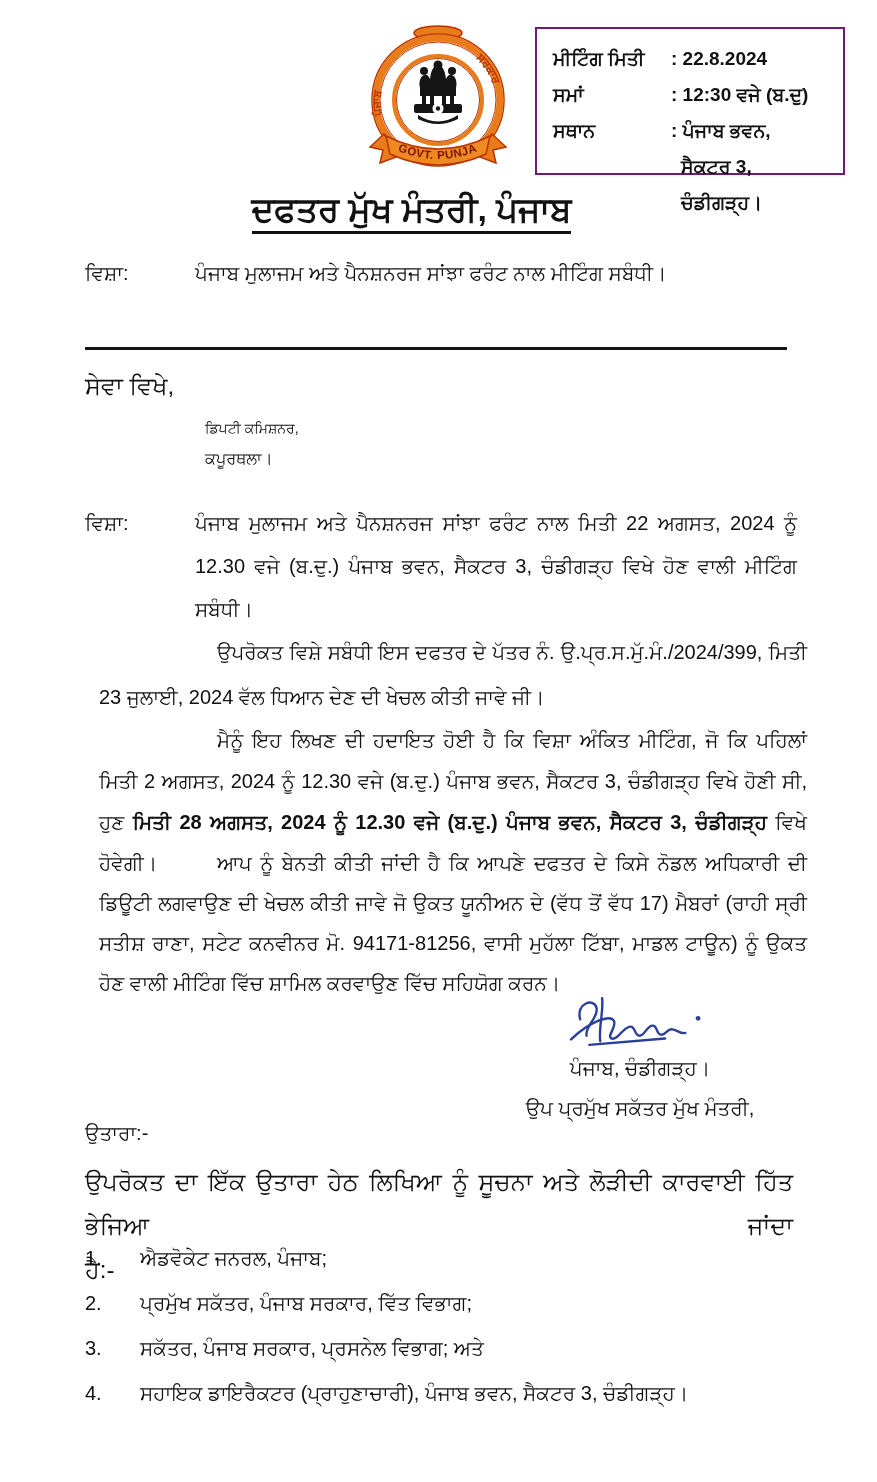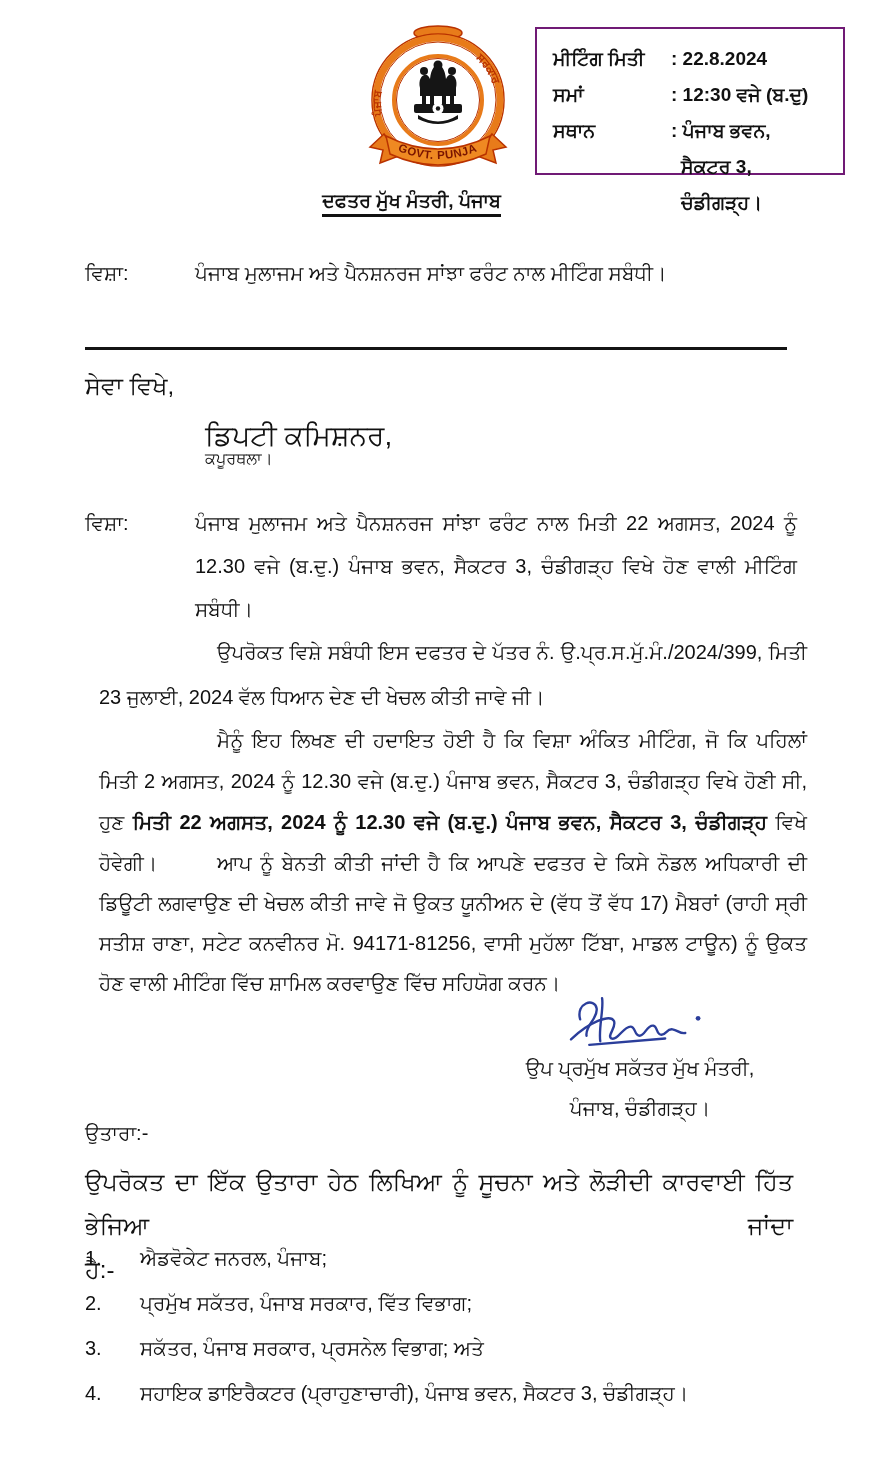--- a/index.html
+++ b/index.html
@@ -19,32 +19,32 @@
     border:2px solid #701a75;
     padding:12px 16px;
     font-size:19px;font-weight:bold;line-height:36px;
   }
   .meta-row{display:flex;}
   .meta-label{width:118px;flex:0 0 118px;}
   .meta-value{flex:1;}
   .meta-cont{padding-left:128px;}
   .doc-title{
     position:absolute;left:0;top:190px;width:823px;text-align:center;
-    font-size:19px;font-weight:bold;
+    font-size:34px;font-weight:bold;
   }
   .doc-title span{border-bottom:3px solid #111;padding-bottom:3px;}
   
   .subject-row{position:absolute;left:85px;top:262px;width:708px;display:flex;font-size:20px;}
   .subject-row .lbl{flex:0 0 110px;}
   .ref-row{position:absolute;left:85px;top:303px;width:708px;font-size:20px;}
   .ref-date{position:absolute;left:460px;top:0;}
   .rule{position:absolute;left:85px;top:347px;width:702px;height:3px;background:#141414;}
   
   .salutation{position:absolute;left:85px;top:372px;font-size:24px;}
-  .addr1{position:absolute;left:205px;top:420px;font-size:28px;}
+  .addr1{position:absolute;left:205px;top:420px;font-size:14px;}
   .addr2{position:absolute;left:205px;top:450px;font-size:16px;}
   
   .subject2{position:absolute;left:85px;top:502px;width:712px;display:flex;font-size:20px;line-height:43px;}
   .subject2 .lbl{flex:0 0 110px;}
   .subject2 .txt{flex:1;text-align:justify;}
   
   .para{position:absolute;left:99px;width:708px;font-size:20px;text-align:justify;}
   .p1{top:630px;line-height:45px;text-indent:118px;}
   .p2{top:720px;line-height:41px;text-indent:118px;}
   .p3{top:843px;line-height:40px;text-indent:118px;}
@@ -144,35 +144,35 @@
   <div class="salutation">ਸੇਵਾ ਵਿਖੇ,</div>
   <div class="addr1">ਡਿਪਟੀ ਕਮਿਸ਼ਨਰ,</div>
   <div class="addr2">ਕਪੂਰਥਲਾ।</div>
 
   <div class="subject2">
     <span class="lbl">ਵਿਸ਼ਾ:</span>
     <span class="txt">ਪੰਜਾਬ ਮੁਲਾਜਮ ਅਤੇ ਪੈਨਸ਼ਨਰਜ ਸਾਂਝਾ ਫਰੰਟ ਨਾਲ ਮਿਤੀ 22 ਅਗਸਤ, 2024 ਨੂੰ 12.30 ਵਜੇ (ਬ.ਦੁ.) ਪੰਜਾਬ ਭਵਨ, ਸੈਕਟਰ 3, ਚੰਡੀਗੜ੍ਹ ਵਿਖੇ ਹੋਣ ਵਾਲੀ ਮੀਟਿੰਗ ਸਬੰਧੀ।</span>
   </div>
 
   <div class="para p1">ਉਪਰੋਕਤ ਵਿਸ਼ੇ ਸਬੰਧੀ ਇਸ ਦਫਤਰ ਦੇ ਪੱਤਰ ਨੰ. ਉ.ਪ੍ਰ.ਸ.ਮੁੱ.ਮੰ./2024/399, ਮਿਤੀ 23 ਜੁਲਾਈ, 2024 ਵੱਲ ਧਿਆਨ ਦੇਣ ਦੀ ਖੇਚਲ ਕੀਤੀ ਜਾਵੇ ਜੀ।</div>
-  <div class="para p2"><span>ਮੈਨੂੰ ਇਹ ਲਿਖਣ ਦੀ ਹਦਾਇਤ ਹੋਈ ਹੈ ਕਿ ਵਿਸ਼ਾ ਅੰਕਿਤ ਮੀਟਿੰਗ, ਜੋ ਕਿ ਪਹਿਲਾਂ ਮਿਤੀ 2 ਅਗਸਤ, 2024 ਨੂੰ 12.30 ਵਜੇ (ਬ.ਦੁ.) ਪੰਜਾਬ ਭਵਨ, ਸੈਕਟਰ 3, ਚੰਡੀਗੜ੍ਹ ਵਿਖੇ ਹੋਣੀ ਸੀ, ਹੁਣ </span><span class="bold-seg">ਮਿਤੀ 22 ਅਗਸਤ, 2024 ਨੂੰ 12.30 ਵਜੇ (ਬ.ਦੁ.) ਪੰਜਾਬ ਭਵਨ, ਸੈਕਟਰ 3, ਚੰਡੀਗੜ੍ਹ</span><span> ਵਿਖੇ ਹੋਵੇਗੀ।</span></div>
+  <div class="para p2"><span>ਮੈਨੂੰ ਇਹ ਲਿਖਣ ਦੀ ਹਦਾਇਤ ਹੋਈ ਹੈ ਕਿ ਵਿਸ਼ਾ ਅੰਕਿਤ ਮੀਟਿੰਗ, ਜੋ ਕਿ ਪਹਿਲਾਂ ਮਿਤੀ 2 ਅਗਸਤ, 2024 ਨੂੰ 12.30 ਵਜੇ (ਬ.ਦੁ.) ਪੰਜਾਬ ਭਵਨ, ਸੈਕਟਰ 3, ਚੰਡੀਗੜ੍ਹ ਵਿਖੇ ਹੋਣੀ ਸੀ, ਹੁਣ </span><span class="bold-seg">ਮਿਤੀ 28 ਅਗਸਤ, 2024 ਨੂੰ 12.30 ਵਜੇ (ਬ.ਦੁ.) ਪੰਜਾਬ ਭਵਨ, ਸੈਕਟਰ 3, ਚੰਡੀਗੜ੍ਹ</span><span> ਵਿਖੇ ਹੋਵੇਗੀ।</span></div>
   <div class="para p3">ਆਪ ਨੂੰ ਬੇਨਤੀ ਕੀਤੀ ਜਾਂਦੀ ਹੈ ਕਿ ਆਪਣੇ ਦਫਤਰ ਦੇ ਕਿਸੇ ਨੋਡਲ ਅਧਿਕਾਰੀ ਦੀ ਡਿਊਟੀ ਲਗਵਾਉਣ ਦੀ ਖੇਚਲ ਕੀਤੀ ਜਾਵੇ ਜੋ ਉਕਤ ਯੂਨੀਅਨ ਦੇ (ਵੱਧ ਤੋਂ ਵੱਧ 17) ਮੈਬਰਾਂ (ਰਾਹੀ ਸ੍ਰੀ ਸਤੀਸ਼ ਰਾਣਾ, ਸਟੇਟ ਕਨਵੀਨਰ ਮੋ. 94171-81256, ਵਾਸੀ ਮੁਹੱਲਾ ਟਿੱਬਾ, ਮਾਡਲ ਟਾਊਨ) ਨੂੰ ਉਕਤ ਹੋਣ ਵਾਲੀ ਮੀਟਿੰਗ ਵਿੱਚ ਸ਼ਾਮਿਲ ਕਰਵਾਉਣ ਵਿੱਚ ਸਹਿਯੋਗ ਕਰਨ।</div>
 
   <svg class="sig-svg" viewBox="0 0 160 70">
     <g fill="none" stroke="#2b3e9b" stroke-width="2.6" stroke-linecap="round">
       <path d="M20,32 C15,14 36,8 38,20 C40,31 25,39 27,50"></path>
       <path d="M42,56 C40,42 46,20 44,9"></path>
       <path d="M10,54 C30,35 53,26 57,34 C60,41 49,50 54,53 C61,56 67,40 75,40 C81,40 79,50 85,50 C91,50 93,38 100,39 C105,40 103,49 109,49 C114,49 115,42 121,43 C127,44 129,48 135,47"></path>
       <path d="M30,60 L113,53"></path>
       <circle cx="149" cy="31" r="2.6" fill="#2b3e9b" stroke="none"></circle>
     </g>
   </svg>
   <div class="sig-block">
+    <div>ਪੰਜਾਬ, ਚੰਡੀਗੜ੍ਹ।</div>
     <div>ਉਪ ਪ੍ਰਮੁੱਖ ਸਕੱਤਰ ਮੁੱਖ ਮੰਤਰੀ,</div>
-    <div>ਪੰਜਾਬ, ਚੰਡੀਗੜ੍ਹ।</div>
   </div>
 
   <div class="utara-head">ਉਤਾਰਾ:-</div>
   <div class="utara-intro">
     <div class="l1">ਉਪਰੋਕਤ ਦਾ ਇੱਕ ਉਤਾਰਾ ਹੇਠ ਲਿਖਿਆ ਨੂੰ ਸੂਚਨਾ ਅਤੇ ਲੋੜੀਦੀ ਕਾਰਵਾਈ ਹਿੱਤ ਭੇਜਿਆ ਜਾਂਦਾ</div>
     <div>ਹੈ:-</div>
   </div>
 
   <div class="copy-list">
     <div class="copy-item">

